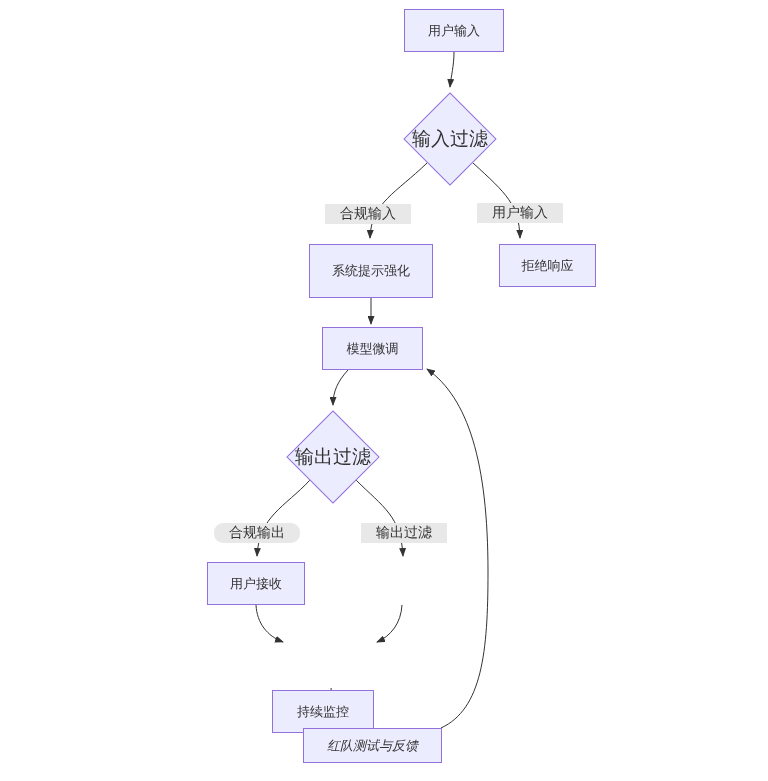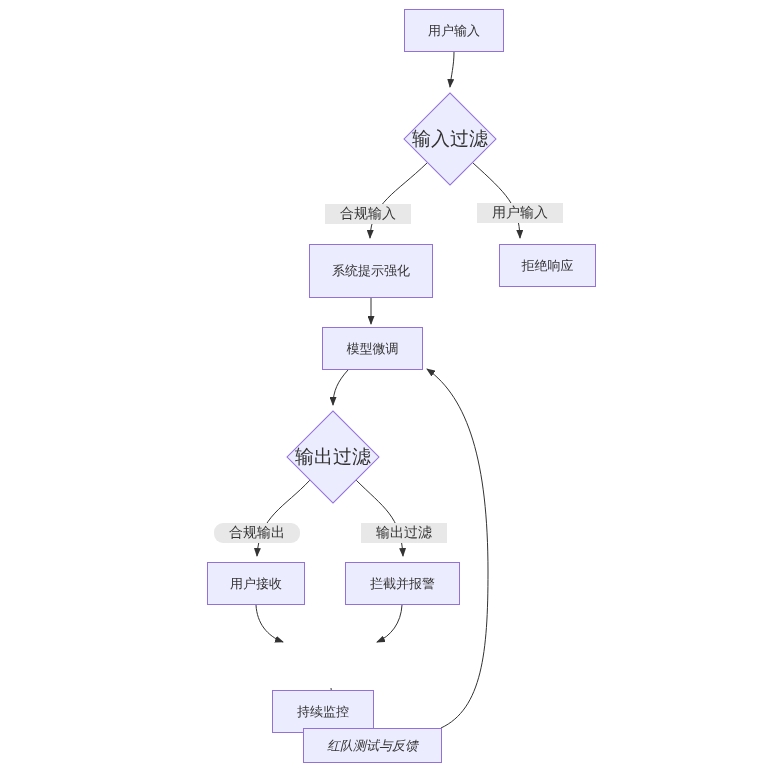--- a/index.html
+++ b/index.html
@@ -92,21 +92,20 @@
   <div class="node" style="left:404px; top:9px;  width:100px; height:43px;">用户输入</div>
 
   <div class="node" style="left:309px; top:244px; width:124px; height:54px;">系统提示强化</div>
 
   <div class="node" style="left:499px; top:244px; width:97px; height:43px;">拒绝响应</div>
 
   <div class="node" style="left:322px; top:327px; width:101px; height:43px;text-align:right;">模型微调</div>
 
   <div class="node" style="left:207px; top:562px; width:98px; height:43px;">用户接收</div>
 
-  <div class="node" style="left:345px; top:562px; width:115px; height:43px;">拦截并报警</div>
 
   <div class="node" style="left:272px; top:645px; width:102px; height:43px;margin-top:45px;">持续监控</div>
 
   <div class="node" style="left:303px; top:728px; width:139px; height:35px;font-style:italic;">红队测试与反馈</div>
 
   <div class="diamond" style="left:417px; top:106px;"></div>
   <div class="diamond-label" style="left:450px; top:139px;">输入过滤</div>
 
   <div class="diamond" style="left:300px; top:424px;"></div>
   <div class="diamond-label" style="left:333px; top:457px;">输出过滤</div>

